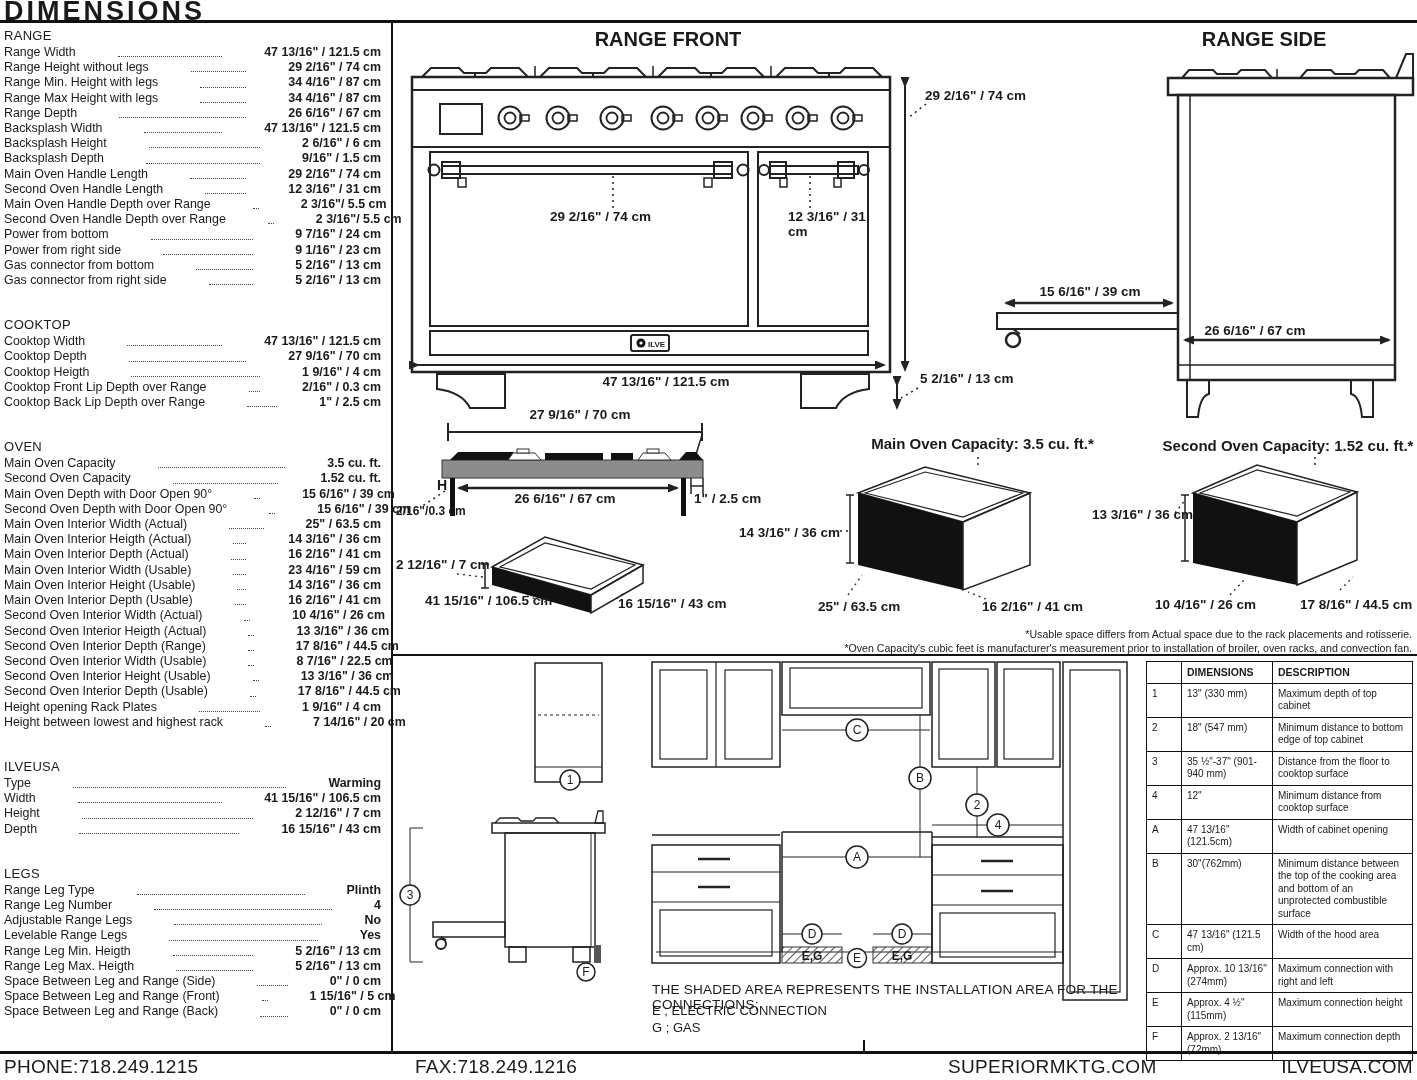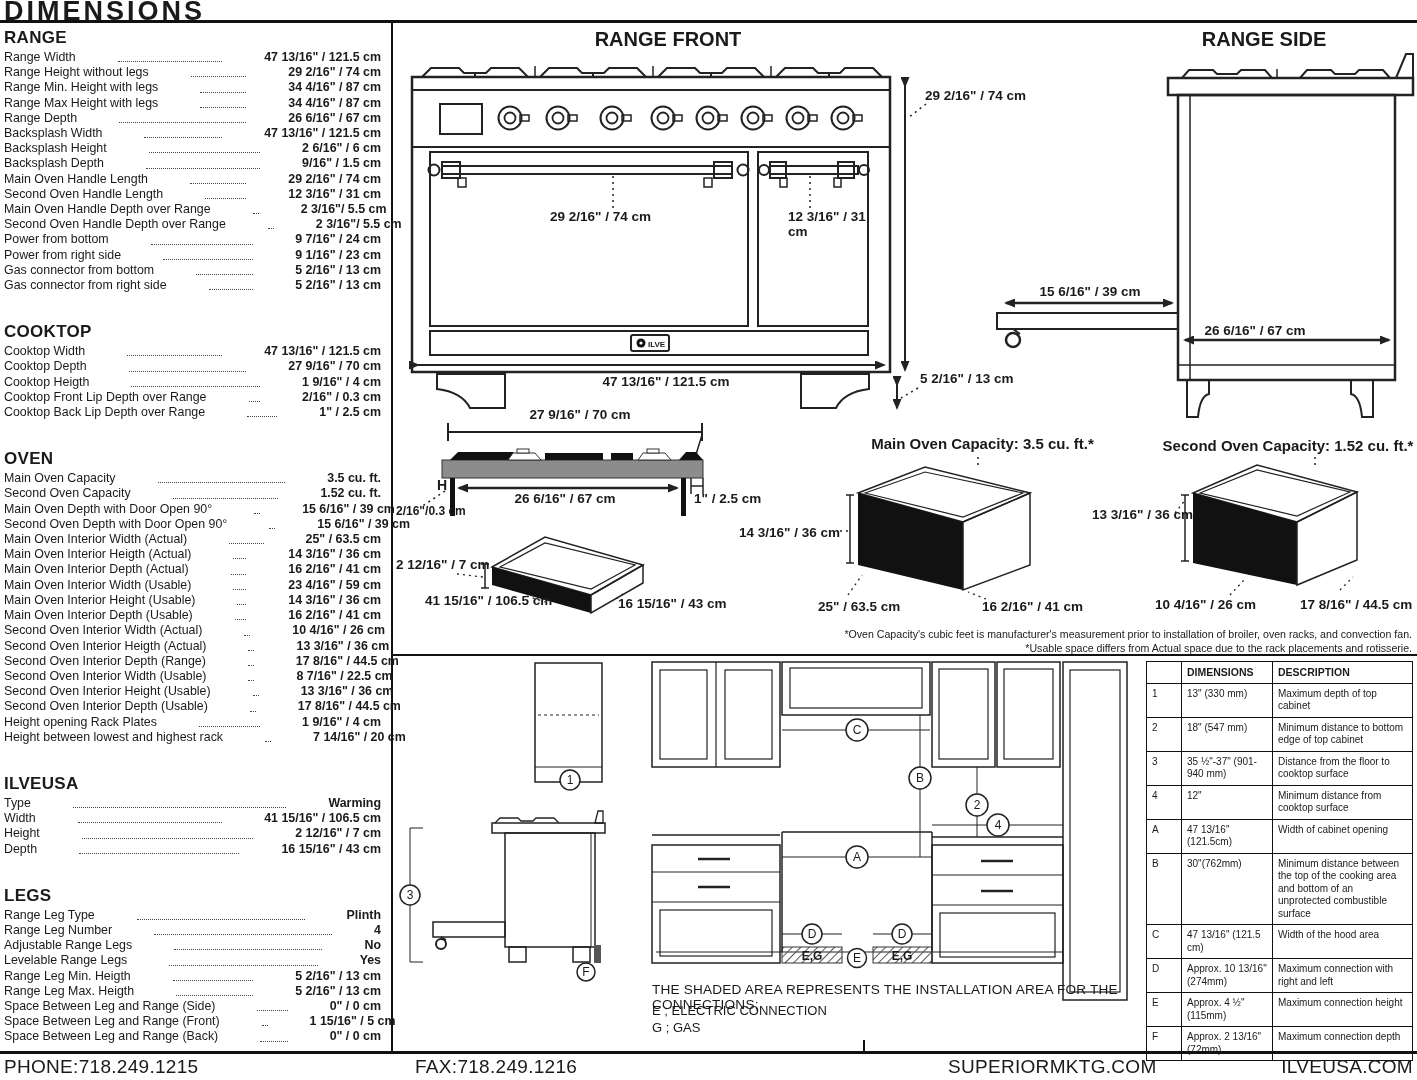--- a/index.html
+++ b/index.html
@@ -9,21 +9,21 @@
   .page-title{left:4px;top:-4px;font-size:27px;font-weight:bold;letter-spacing:3px;}
   .rule-top{left:0;top:20px;width:1417px;height:3px;background:#111;}
   .vdiv{left:391px;top:20px;width:2px;height:1032px;background:#111;}
   .hdiv{left:392px;top:654px;width:1025px;height:2px;background:#111;}
   .footer-rule{left:0;top:1051px;width:1417px;height:3px;background:#111;}
   .footer-tick{left:863px;top:1040px;width:2px;height:12px;background:#111;}
 
   
   .spec-col{left:4px;top:28px;width:377px;}
   .spec-section{margin-bottom:29px;}
-  .spec-heading{font-size:17px;font-weight:bold;letter-spacing:.3px;margin-bottom:2px;}
+  .spec-heading{font-size:13px;font-weight:normal;letter-spacing:.3px;margin-bottom:2px;}
   .spec-row{display:flex;align-items:flex-end;font-size:12.4px;line-height:15.2px;white-space:nowrap;gap:40px;}
   .sl{flex:0 0 auto;}
   .sd{flex:1 1 auto;border-bottom:1.6px dotted #444;margin:0 2px 3px 2px;min-width:6px;}
   .sv{flex:0 0 auto;font-weight:bold;}
 
   
   .diag-title{font-size:20px;font-weight:bold;text-align:center;}
   .dim-label{font-size:13.5px;font-weight:bold;white-space:nowrap;}
   .dim-label.wrap{white-space:normal;}
   .dim-label.center{text-align:center;}
@@ -608,22 +608,22 @@
     <line class="ln" stroke-width="1.5" x1="91" y1="106" x2="99" y2="106"></line>
     <line class="ln" stroke-width="1.3" stroke-dasharray="2,4" x1="85" y1="58" x2="96" y2="44"></line>
     <line class="ln" stroke-width="1.3" stroke-dasharray="2,4" x1="140" y1="140" x2="155" y2="124"></line>
     <line class="ln" stroke-width="1.3" stroke-dasharray="2,4" x1="250" y1="135" x2="263" y2="122"></line>
   </svg>
   <div class="abs dim-label" style="left:1092px;top:507px;">13 3/16" / 36 cm</div>
   <div class="abs dim-label" style="left:1155px;top:597px;">10 4/16" / 26 cm</div>
   <div class="abs dim-label" style="left:1300px;top:597px;">17 8/16" / 44.5 cm</div>
 
   <div class="abs footnotes" style="left:600px;top:628px;width:812px;">
+    <div>*Usable space differs from Actual space due to the rack placements and rotisserie.</div>
     <div>*Oven Capacity's cubic feet is manufacturer's measurement prior to installation of broiler, oven racks, and convection fan.</div>
-    <div>*Usable space differs from Actual space due to the rack placements and rotisserie.</div>
   </div>
 
   <svg style="left:395px;top:658px;" width="260" height="335" viewBox="0 0 260 335">
     <rect class="ln" stroke-width="1.5" x="140" y="5" width="67" height="119" fill="#fff"></rect>
     <line class="ln" stroke-width="1" stroke-dasharray="3,3" x1="143" y1="57" x2="204" y2="57"></line>
     <line class="ln" stroke-width="1.2" x1="140" y1="109" x2="207" y2="109"></line>
     <path class="ln" stroke-width="1.3" d="M100,165 l5,-5 h18 l3,3 h12 l3,-3 h18 l5,5"></path>
     <polygon class="ln" stroke-width="1.3" fill="#fff" points="200,165 203,153 208,153 208,165"></polygon>
     <rect class="ln" stroke-width="1.5" x="97" y="165" width="113" height="10" fill="#fff"></rect>
     <rect class="ln" stroke-width="1.5" x="110" y="175" width="90" height="114" fill="#fff"></rect>

